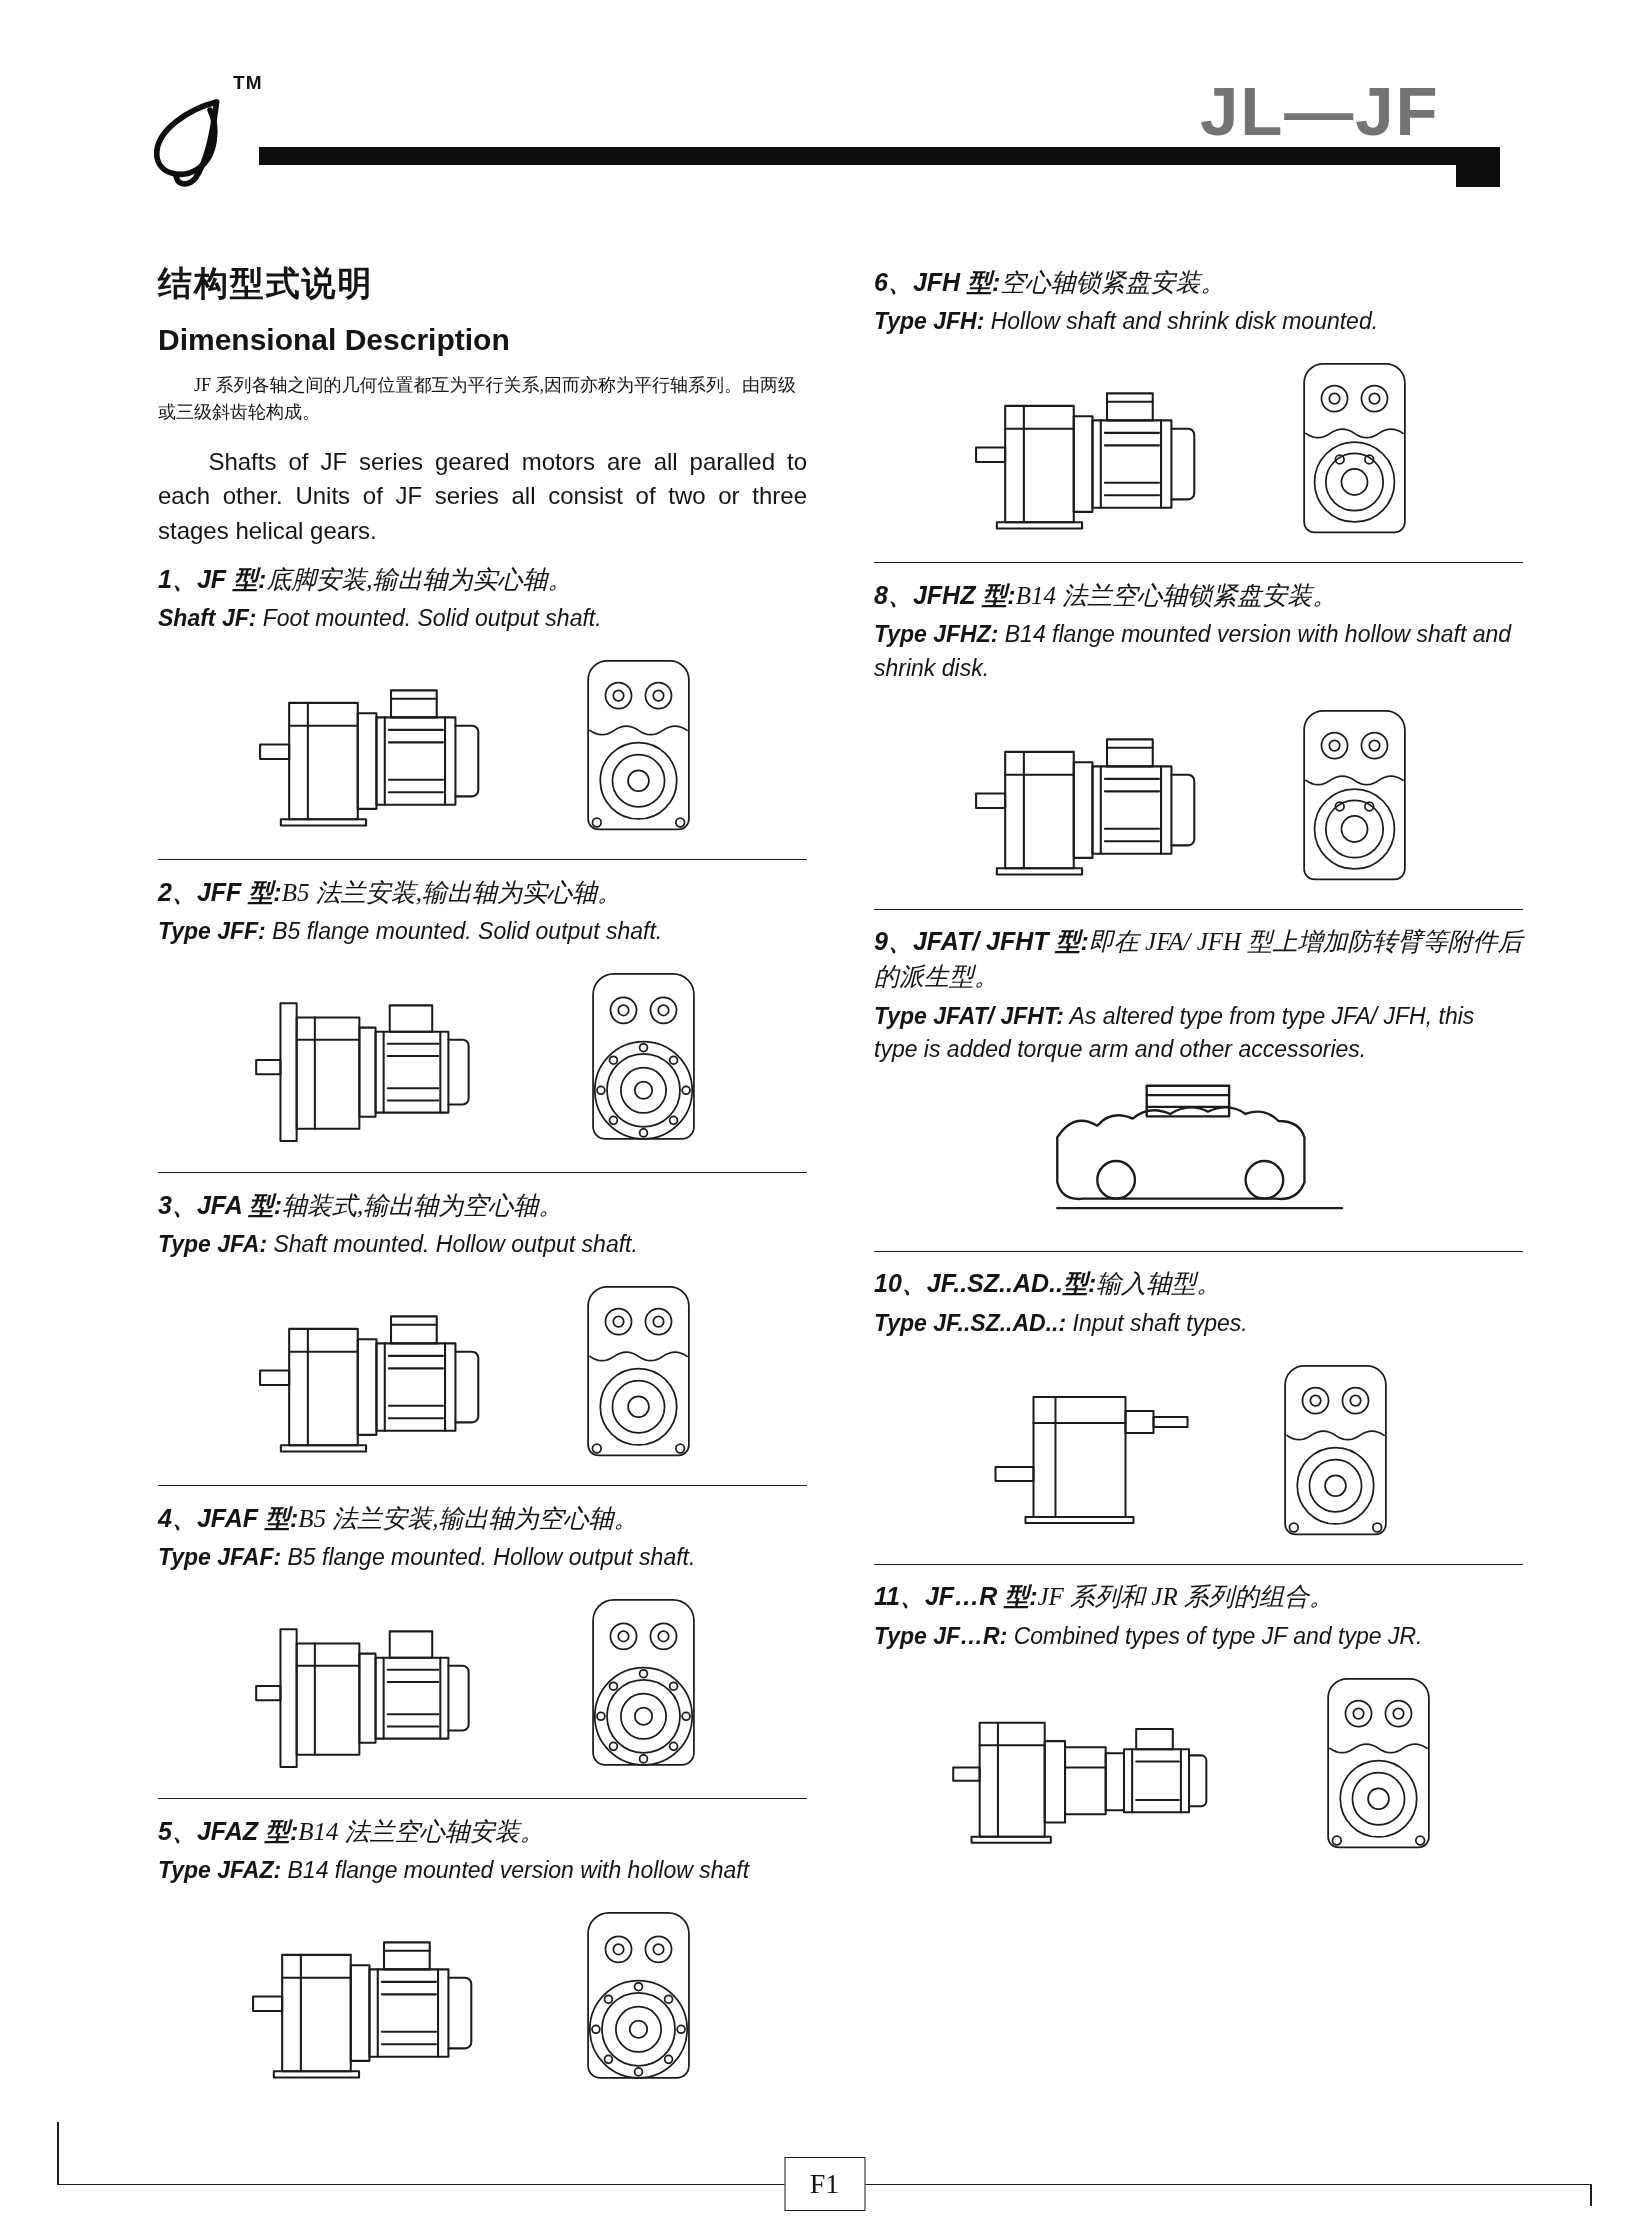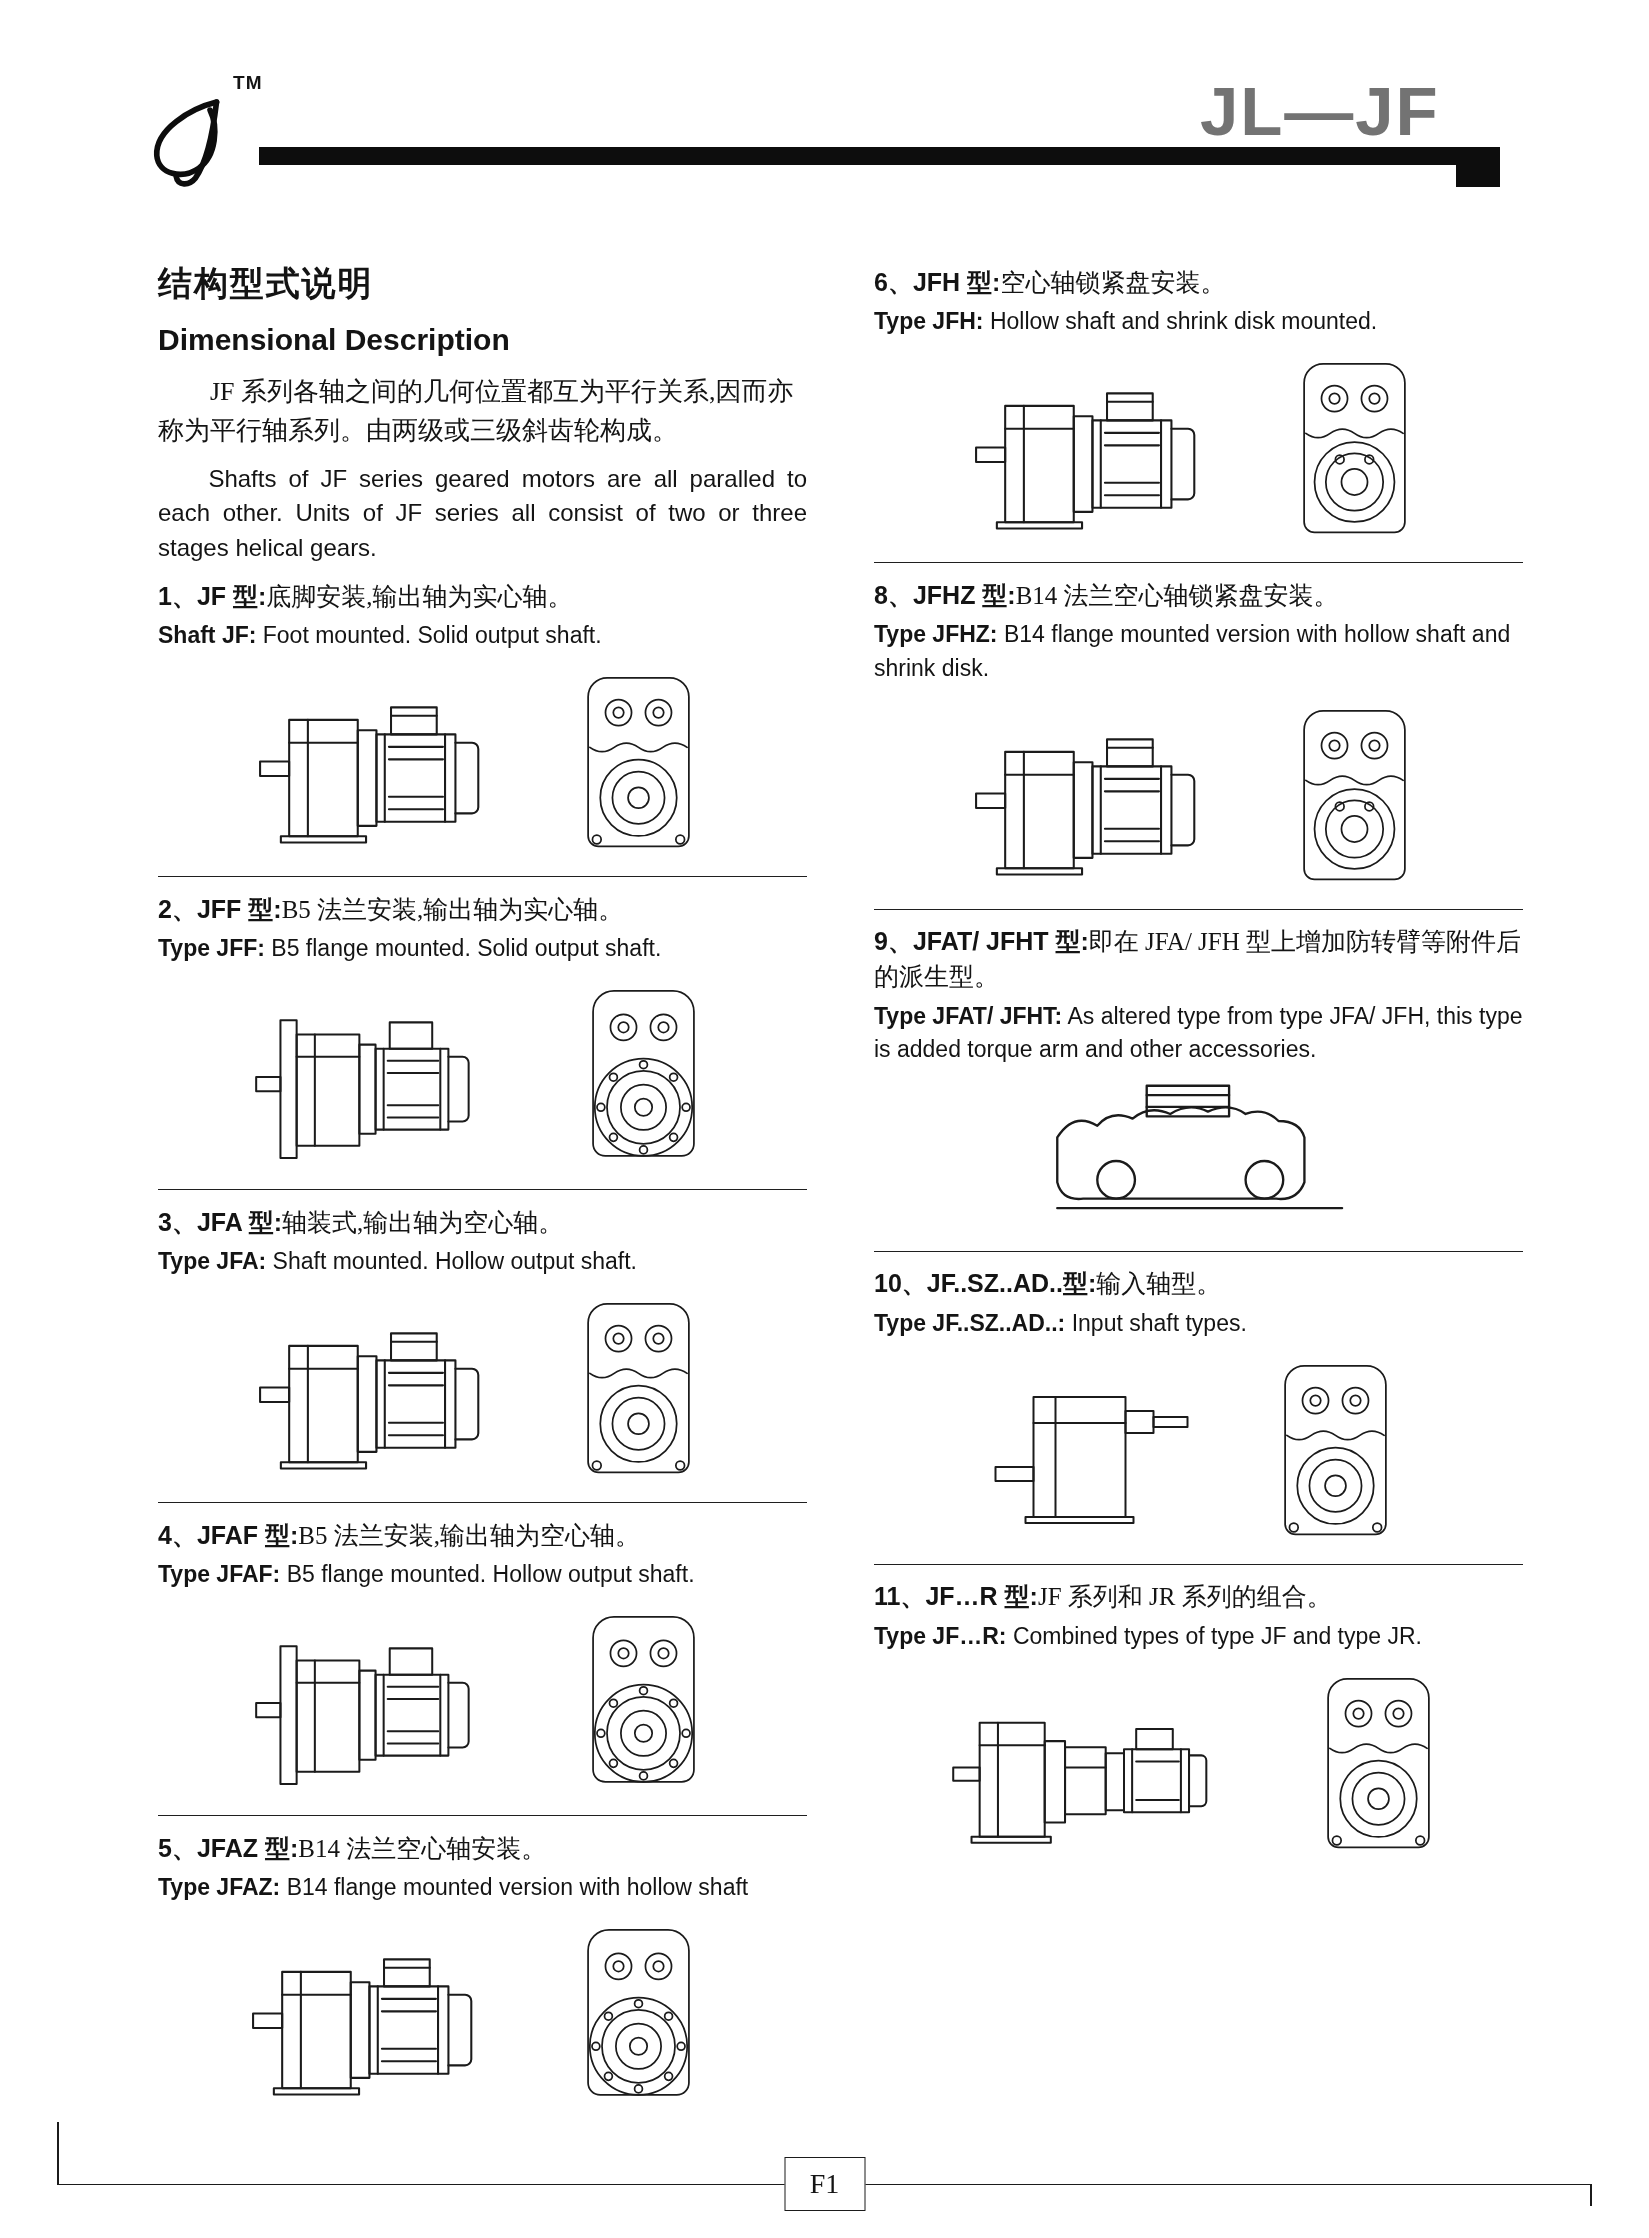--- a/index.html
+++ b/index.html
@@ -26,25 +26,25 @@
   
   .content { position: absolute; top: 261px; left: 158px; width: 1365px; display: flex; gap: 67px; }
   .col { width: 649px; }
 
   .heading { display: flex; align-items: baseline; gap: 16.3px; margin-bottom: 14.4px; flex-direction: column; }
   .h-zh { font-size: 34px; font-weight: bold; letter-spacing: 1.9px; }
   .h-en { font-size: 30px; font-weight: bold; }
 
   .para-zh {
     font-family: "Liberation Serif", "DejaVu Serif", serif;
-    font-size: 26px; line-height: 1.5; text-indent: 2em; margin-bottom: 12px;
+    font-size: 18px; line-height: 1.5; text-indent: 2em; margin-bottom: 19px;
   }
   .para-en { font-size: 24px; line-height: 1.45; text-indent: 2.1em; text-align: justify; margin-bottom: 4.8px; }
 
-  .item { margin-top: 12.5px; }
+  .item { margin-top: 12.5px; font-style: italic; }
   .t-zh { font-size: 25px; line-height: 1.4; }
   .t-num { font-weight: bold; font-family: "Liberation Sans", sans-serif; }
   .t-rest { font-family: "Liberation Serif", "DejaVu Serif", serif; }
   .t-en { font-size: 23px; line-height: 1.45; margin-top: 5.7px; }
   .t-type { font-weight: bold; }
 
   .figure { display: flex; justify-content: center; align-items: center; gap: 72px; padding: 14.4px 0 10.5px; }
   .sv { display: block; }
   .sv.side    { width: 239px; height: 167px; }
   .sv.side-f  { width: 249px; height: 172px; }

